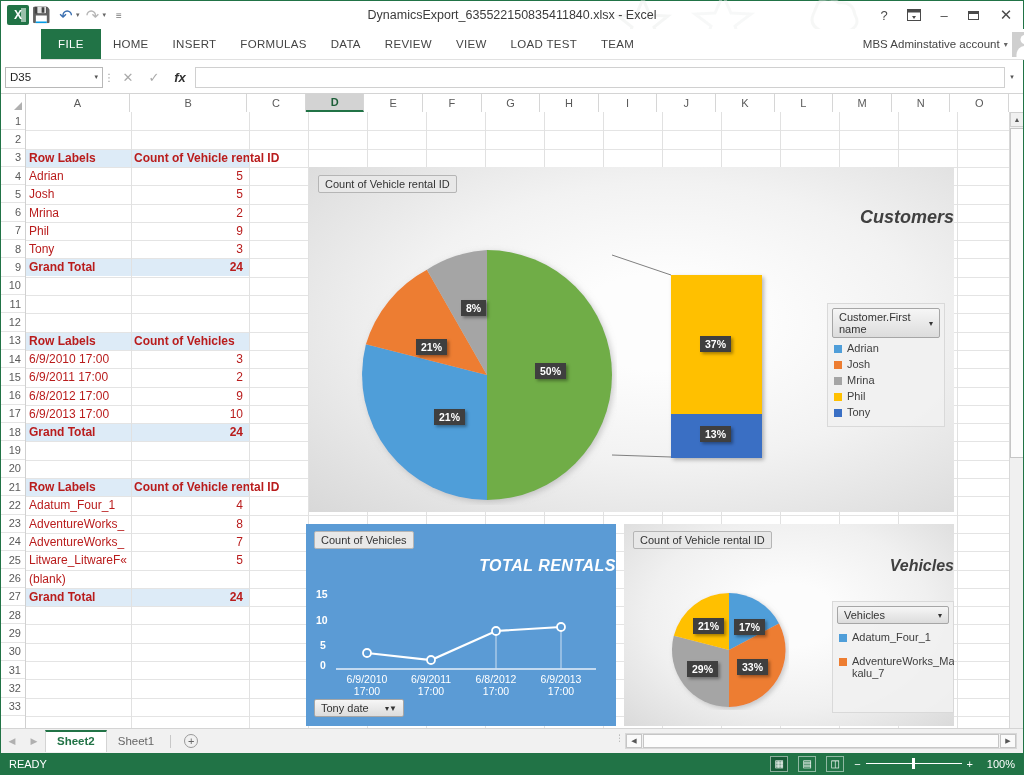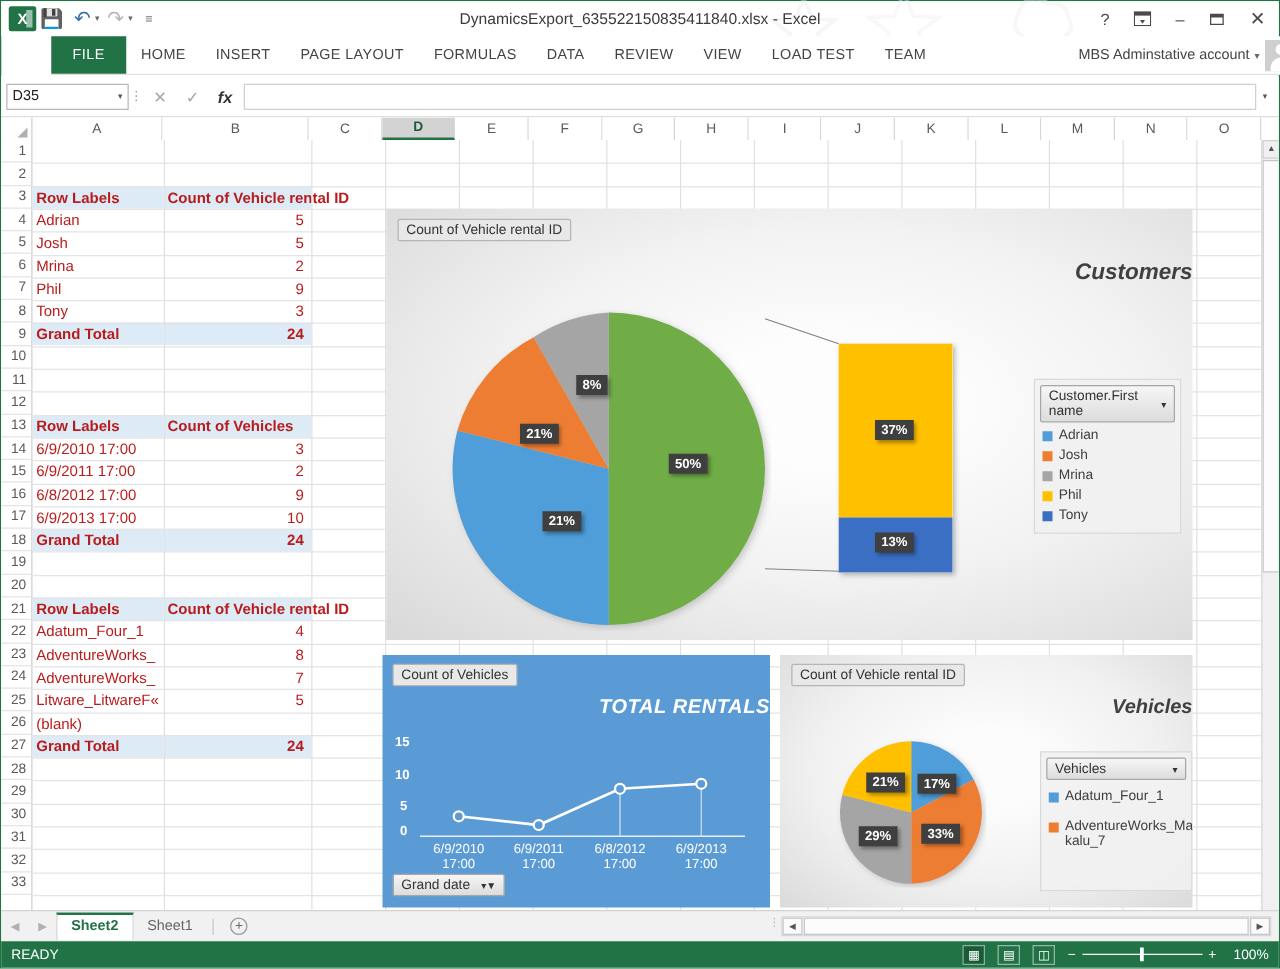--- a/index.html
+++ b/index.html
@@ -339,21 +339,20 @@
           </svg>
       </div>
       <div class="win-btn close">✕</div>
     </div>
   </div>
 
   <div class="ribbon">
     <div class="tab-file">FILE</div>
     <div class="tab">HOME</div>
     <div class="tab">INSERT</div>
-    <div class="tab">PAGE LAYOUT</div>
     <div class="tab">FORMULAS</div>
     <div class="tab">DATA</div>
     <div class="tab">REVIEW</div>
     <div class="tab">VIEW</div>
     <div class="tab">LOAD TEST</div>
     <div class="tab">TEAM</div>
     <div class="account-area">
       <div class="account-name">MBS Adminstative account</div>
       <div class="account-caret">▾</div>
       <div class="avatar"></div>
@@ -615,21 +614,21 @@
         <div class="axis-lbl" style="left:28px; top:149px; width:66px;">6/9/2010
 17:00</div>
         <div class="axis-lbl" style="left:92px; top:149px; width:66px;">6/9/2011
 17:00</div>
         <div class="axis-lbl" style="left:157px; top:149px; width:66px;">6/8/2012
 17:00</div>
         <div class="axis-lbl" style="left:222px; top:149px; width:66px;">6/9/2013
 17:00</div>
 
         <div class="legend-hdr" style="position:absolute; left:8px; top:175px; width:90px; margin:0;">
-          <span>Grand date</span>
+          <span>Tony date</span>
           <span class="cv">▾▼</span>
         </div>
       </div>
 
       <div class="chart" style="left:598px; top:412px; width:330px; height:202px;
                   background: radial-gradient(ellipse at 50% 45%, #fcfcfc 20%, #f0f0f0 60%, #dadada 100%);">
         <div class="chart-pivotbtn" style="left:9px; top:7px;">Count of Vehicle rental ID</div>
         <div class="chart-title" style="top:33px; font-size:16px;">Vehicles</div>
 
         <svg style="position:absolute; left:45px; top:66px;" width="120" height="120" viewBox="0 0 120 120">

